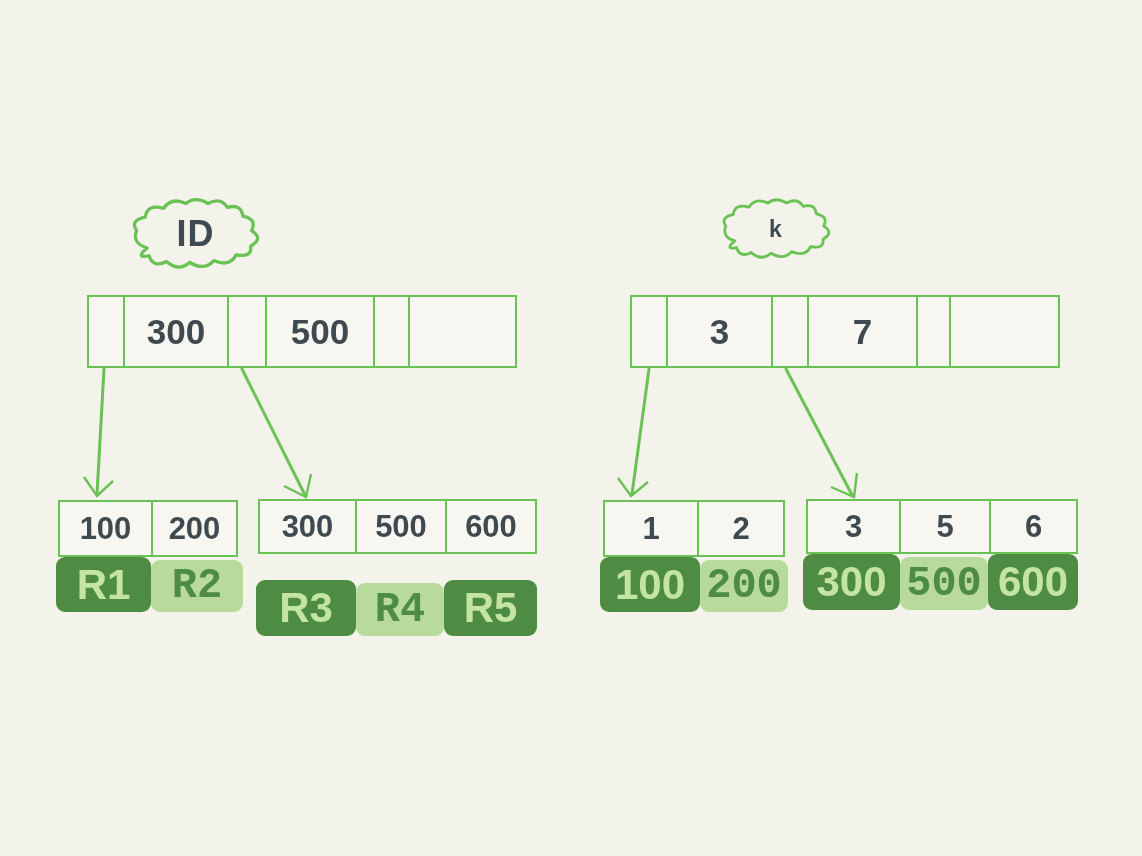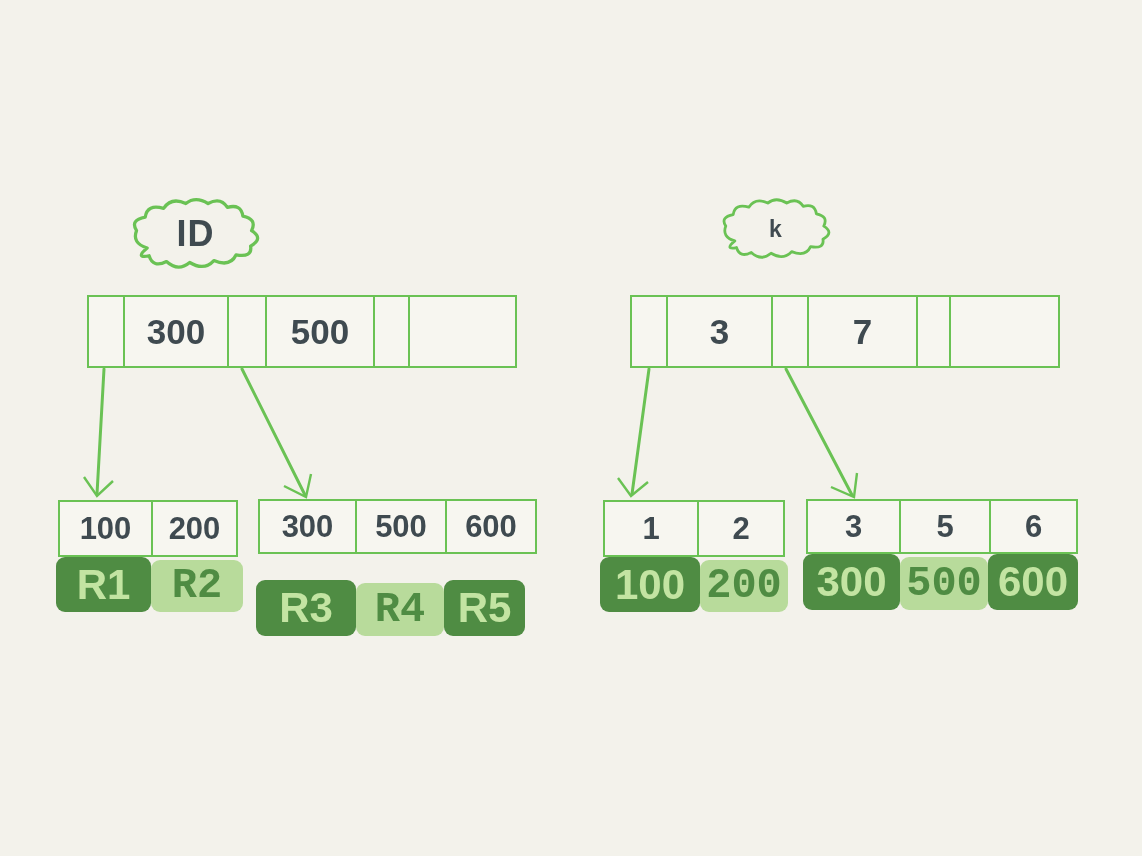--- a/index.html
+++ b/index.html
@@ -124,21 +124,21 @@
   </div>
 
   <div class="node leaf" style="left:258px; top:499px; width:279px; height:55px;">
     <div class="cell" style="width:95px">300</div>
     <div class="cell" style="width:90px">500</div>
     <div class="cell grow">600</div>
   </div>
   <div class="record-row" style="left:256px; top:554px; height:56px;margin-top:26px;">
     <div class="record tone-dark" style="width:100px">R3</div>
     <div class="record tone-light" style="width:88px">R4</div>
-    <div class="record tone-dark" style="width:81px">R5</div>
+    <div class="record tone-dark" style="width:93px">R5</div>
   </div>
 
   <div class="cloud" style="left:705px; top:194px; width:142px; height:70px;">
     <svg viewBox="0 0 150 85">
       <path class="cloud-path" d="M25,57 Q9,52 14,39 Q7,28 23,25 Q25,11 42,16 Q50,4 65,11 Q75,3 88,11 Q101,4 108,15 Q122,11 124,24 Q139,27 133,39 Q146,47 132,55 Q134,67 117,64 Q111,77 94,70 Q84,81 69,72 Q57,82 45,71 Q31,78 27,65 Q12,68 25,57 Z"></path>
     </svg>
     <span class="cloud-label small">k</span>
   </div>
 
   <div class="node root" style="left:630px; top:295px; width:430px; height:73px;">

